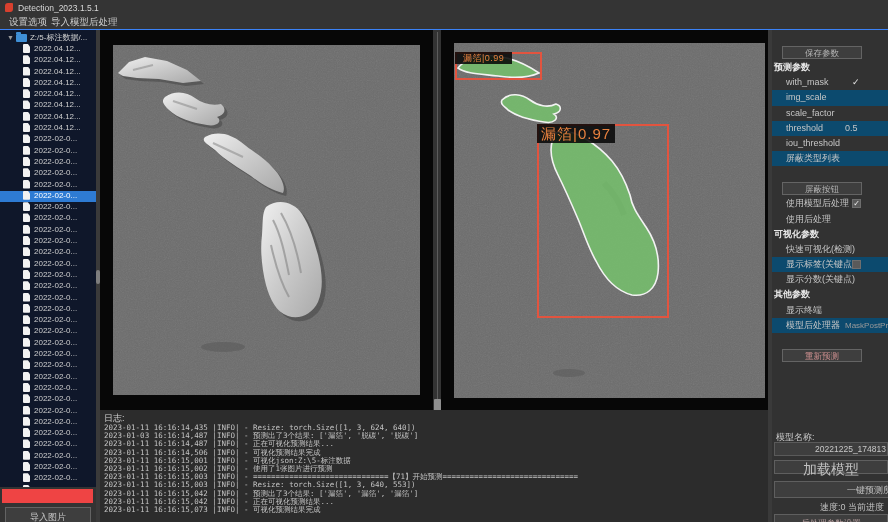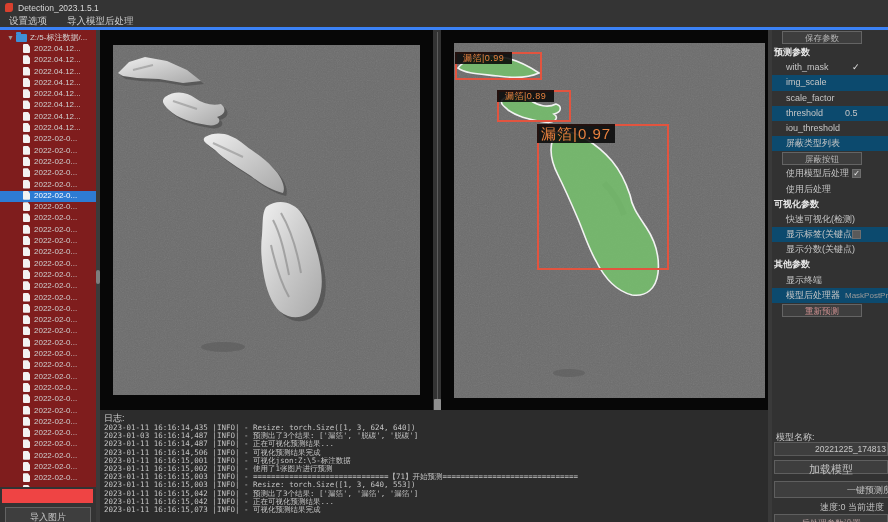--- a/index.html
+++ b/index.html
@@ -5,25 +5,25 @@
   html,body{margin:0;padding:0}
   body{width:888px;height:522px;overflow:hidden;position:relative;background:#333333;
        font-family:"Liberation Sans",sans-serif;-webkit-font-smoothing:antialiased}
 
   
   .title-bar{position:absolute;left:0;top:0;width:888px;height:15px;background:#343434;
              display:flex;align-items:center;padding-left:5px;box-sizing:border-box}
   .app-icon{width:8px;height:9px;background:#d8402e;border-radius:3px 1px 3px 1px;margin-right:5px;flex:none}
   .title-text{font-size:8.5px;color:#d8d8d8;white-space:nowrap}
   .menu-bar{position:absolute;left:0;top:15px;width:888px;height:15px;background:#343434;
-            display:flex;gap:20px;padding-left:9px;box-sizing:border-box;border-bottom:3px solid #3b82f6}
+            display:flex;gap:4px;align-items:center;padding-left:9px;box-sizing:border-box;border-bottom:1px solid #3b82f6}
   .menu-item{font-size:9.5px;color:#d0d0d0;white-space:nowrap;cursor:default}
 
   
-  .tree-panel{position:absolute;left:0;top:30px;width:96px;height:457px;background:#7f1d1d;overflow:hidden}
+  .tree-panel{position:absolute;left:0;top:30px;width:96px;height:457px;background:#0f172a;overflow:hidden}
   .tree-root{display:flex;align-items:center;height:13px;margin-top:1px;white-space:nowrap}
   .tree-arrow{color:#9a9a9a;font-size:7px;margin:0 2px 0 7px;flex:none}
   .folder-icon{width:11px;height:8px;background:#3f8fd6;border-radius:1px;margin-right:3px;flex:none;position:relative}
   .folder-icon::before{content:"";position:absolute;left:0;top:-2px;width:5px;height:2px;background:#3f8fd6;border-radius:1px 1px 0 0}
   .tree-root-label{font-size:8px;color:#d5d5d5}
   .tree-items{position:absolute;left:0;top:14px;width:96px;height:443px;overflow:hidden}
   .tree-item{display:flex;align-items:flex-start;height:11.3px;padding-left:23px;white-space:nowrap}
   .tree-item.selected{background:#2e7bd3}
   .file-icon{width:7px;height:9px;background:#f2f2f2;border-radius:1px;margin-right:4px;flex:none;
              clip-path:polygon(0 0,70% 0,100% 30%,100% 100%,0 100%)}
@@ -46,21 +46,21 @@
   .panel-left{position:absolute;left:100px;top:30px;width:333px;height:380px;background:#070707}
   .panel-right{position:absolute;left:441px;top:30px;width:329px;height:380px;background:#070707}
   .img-wrap{position:absolute;overflow:hidden}
   .img-left{left:13px;top:15px;width:307px;height:350px}
   .img-right{left:13px;top:13px;width:311px;height:355px}
   .img-wrap svg{display:block}
 
   .det-box{position:absolute;border:2px solid #e2543f;box-sizing:border-box}
   .det1{left:14px;top:22px;width:87px;height:28px}
   .det2{left:56px;top:60px;width:74px;height:32px}
-  .det3{left:96px;top:94px;width:132px;height:146px}
+  .det3{left:96px;top:94px;width:132px;height:194px}
   .det-label{position:absolute;left:-2px;top:-2px;background:rgba(8,8,8,0.88);color:#e8813e;
              font-size:9px;line-height:12px;padding:0 8px;white-space:nowrap;letter-spacing:0.5px}
   .det3 .det-label{font-size:15px;line-height:19px;padding:0 4px;letter-spacing:1px}
 
   
   .log-panel{position:absolute;left:100px;top:410px;width:668px;height:112px;background:#2c2c2c;
              padding:2px 0 0 4px;box-sizing:border-box;overflow:hidden}
   .log-title{font-size:9px;color:#cfcfcf;height:12px}
   .log-line{font-family:"DejaVu Sans Mono",monospace;font-size:7.5px;line-height:8.2px;color:#c4c4c4;white-space:nowrap}
 
@@ -71,31 +71,31 @@
   .ph-value{flex:1;font-size:9px;color:#e2e2e2;padding-left:4px;line-height:15px}
   .p-row{position:relative;height:15.2px;font-size:9px;color:#c6c6c6;line-height:15.2px}
   .p-row.band{background:#0c4a6e}
   .p-row .lbl{padding-left:14px;white-space:nowrap}
   .p-row .val{position:absolute;left:73px;top:0;white-space:nowrap}
   .p-row .val.muted{color:#9a9a9a;font-size:8px}
   .p-row .plaincheck{color:#e6e6e6;left:80px}
   .checkbox{position:absolute;left:80px;top:3px;width:9px;height:9px;background:#5a5a5a;border:1px solid #6e6e6e;
             box-sizing:border-box;color:#f0f0f0;font-size:8px;line-height:8px;text-align:center}
   .section-row{font-weight:bold;color:#e8e8e8;font-size:9px;height:15.2px;line-height:15.2px;padding-left:2px;white-space:nowrap}
-  .p-btn{display:block;margin:1px 0 1px 10px;width:80px;height:13px;background:#3e3e3e;border:1px solid #646464;
+  .p-btn{display:block;margin:16px 0 1px 10px;width:80px;height:13px;background:#3e3e3e;border:1px solid #646464;
          color:#b5b5b5;font-size:8.5px;line-height:10px;text-align:center;padding:0;font-family:"Liberation Sans",sans-serif}
   .p-btn.warm{color:#c98d8d}
 
   
   .model-label{position:absolute;left:776px;top:431px;font-size:9px;color:#c8c8c8;white-space:nowrap}
   .model-name-field{position:absolute;left:774px;top:442px;width:114px;height:14px;background:#3e3e3e;border:1px solid #5a5a5a;
                     box-sizing:border-box;color:#c8c8c8;font-size:8.5px;line-height:12px;text-align:right;padding-right:1px;
                     white-space:nowrap;overflow:hidden}
   .load-btn{position:absolute;left:774px;top:460px;width:114px;height:14px;background:#3e3e3e;border:1px solid #5f5f5f;
-            color:#c0c0c0;font-size:11px;text-align:center;line-height:14px;font-family:"Liberation Sans",sans-serif}
+            color:#c0c0c0;font-size:14px;text-align:center;line-height:14px;font-family:"Liberation Sans",sans-serif}
   .predict-btn{position:absolute;left:774px;top:481px;width:200px;height:17px;background:#3e3e3e;border:1px solid #5f5f5f;
             color:#c0c0c0;font-size:9px;text-align:center;line-height:14px;font-family:"Liberation Sans",sans-serif}
   .speed-text{position:absolute;left:820px;top:501px;font-size:9px;color:#c0c0c0;white-space:nowrap}
   .bottom-btn{position:absolute;left:774px;top:514px;width:114px;height:18px;background:#3e3e3e;border:1px solid #5f5f5f;
             color:#b8a0a0;font-size:8.5px;text-align:center;line-height:14px;font-family:"Liberation Sans",sans-serif}
 </style>
 </head>
 <body>
 
 <div class="title-bar">
@@ -332,23 +332,20 @@
       <g fill="rgba(118,196,108,0.82)" stroke="#f2f2f2" stroke-width="1.6">
         <path d="M4,25 C12,15 26,11 42,13 C58,15 72,21 85,30 C74,35 58,35 44,33 C28,31 12,31 4,25 Z"></path>
         <path d="M48,57 C56,49 68,51 76,57 C84,63 94,65 102,61 C108,63 108,69 100,71 C106,75 100,81 90,79 C76,77 62,73 54,67 C50,63 46,61 48,57 Z"></path>
         <path d="M102,90 C94,102 96,116 104,132 C112,148 118,162 124,176 C130,190 134,204 142,218 C150,234 162,248 178,252 C192,254 202,246 204,230 C206,212 200,196 192,184 C184,172 178,164 176,152 C172,140 168,130 158,118 C146,104 118,82 102,90 Z"></path>
       </g>
     </svg>
   </div>
   <div class="det-box det1">
     <span class="det-label">漏箔|0.99</span>
   </div>
-  <div class="det-box det2">
-    <span class="det-label">漏箔|0.89</span>
-  </div>
   <div class="det-box det3">
     <span class="det-label">漏箔|0.97</span>
   </div>
 </div>
 <div class="split-b-line"></div>
 <div class="split-b-knob"></div>
 
 <div class="log-panel">
   <div class="log-title">日志:</div>
   <div>

